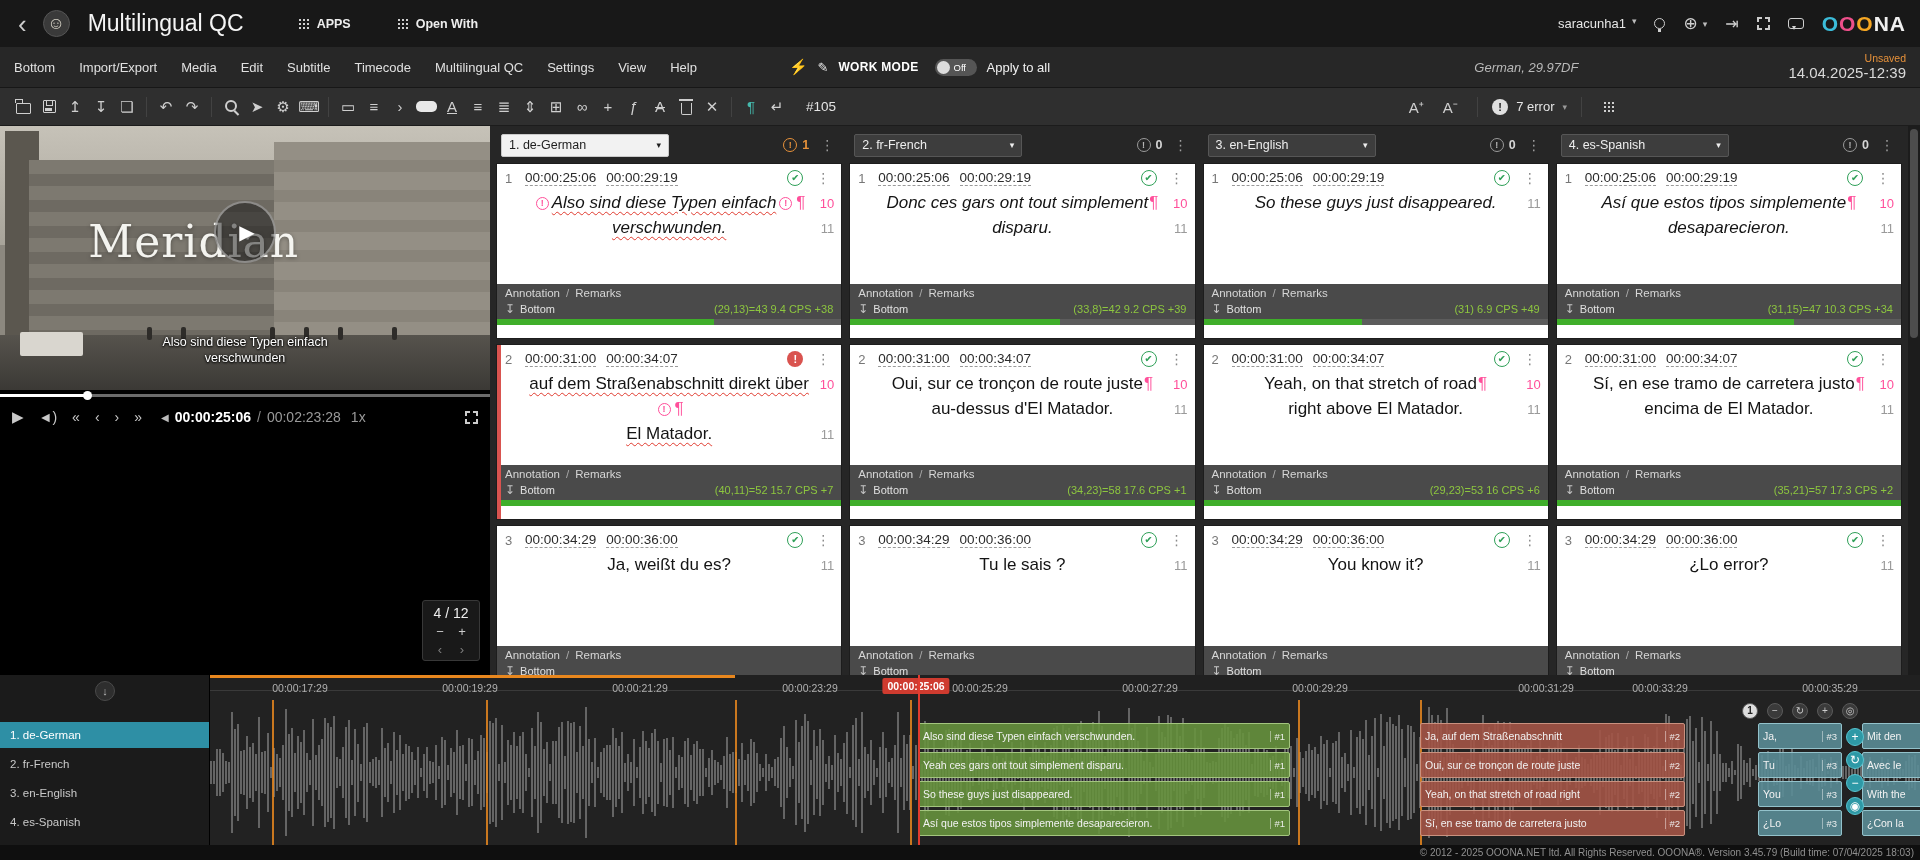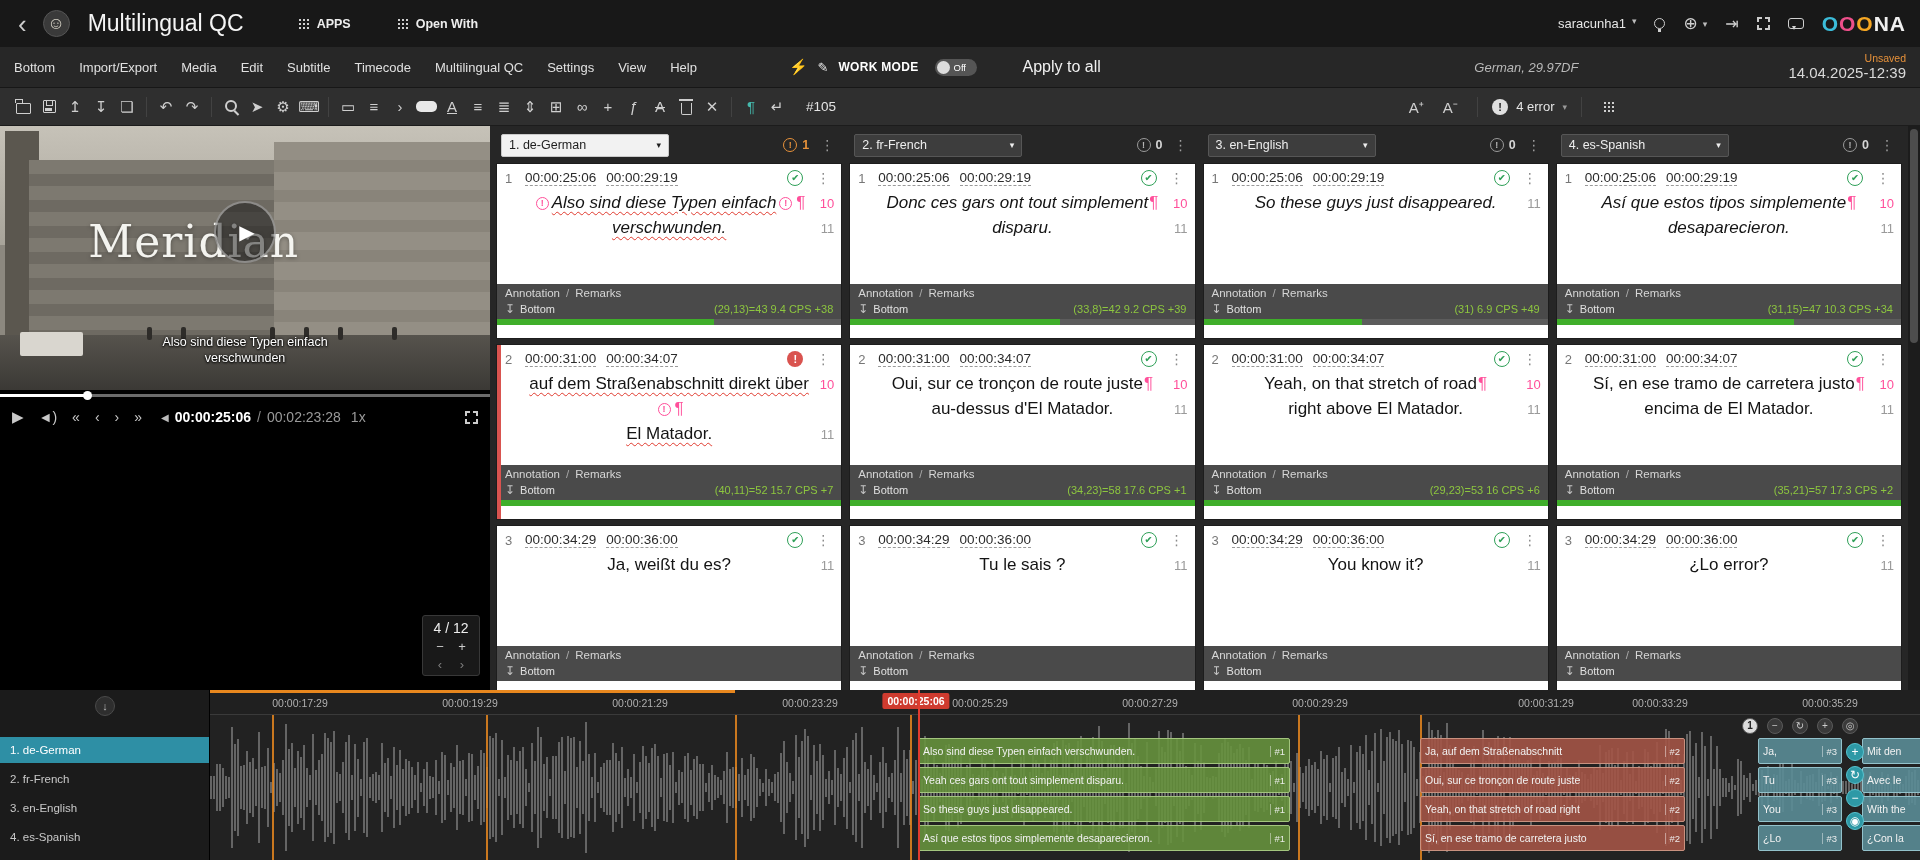--- a/index.html
+++ b/index.html
@@ -38,21 +38,21 @@
   .menubar{height:41px;background:#272727;display:flex;align-items:center;padding:0 14px;border-bottom:1px solid #171717;flex:none;}
   .menu-items{display:flex;gap:24px;}
   .menu-item{font-size:13px;color:#e0e0e0;cursor:pointer;white-space:nowrap;}
   .work-cluster{display:flex;align-items:center;gap:10px;margin-left:92px;}
   .plug{color:#39c1cf;font-size:15px;}
   .pencil{color:#e8e8e8;font-size:13px;}
   .wm{font-size:12px;font-weight:bold;color:#fff;letter-spacing:.3px;}
   .toggle{position:relative;display:inline-flex;align-items:center;width:42px;height:17px;border-radius:9px;background:#555;margin-left:6px;cursor:pointer;}
   .toggle .knob{position:absolute;left:2px;top:2px;width:13px;height:13px;border-radius:50%;background:#ddd;}
   .toggle .tlabel{margin-left:19px;font-size:9.5px;color:#fff;}
-  .apply{font-size:16px;color:#f0f0f0;margin-left:36px;}
+  .apply{font-size:13px;color:#f0f0f0;}
   .locale{margin-left:auto;font-size:13px;font-style:italic;color:#b9b9b9;}
   .mb-right{display:flex;flex-direction:column;align-items:flex-end;justify-content:center;margin-left:210px;line-height:1.15;}
   .unsaved{font-size:10.5px;color:#e8923a;}
   .datetime{font-size:15px;color:#d9d9d9;}
 
   
   .toolbar{height:38px;background:#2f2f2f;display:flex;align-items:center;padding:0 10px;border-bottom:1px solid #1c1c1c;flex:none;}
   .tb-icons{display:flex;align-items:center;}
   .tbtn{min-width:26px;height:26px;display:inline-flex;align-items:center;justify-content:center;
     color:#cfcfcf;font-size:15px;cursor:pointer;border-radius:2px;}
@@ -167,21 +167,21 @@
 
   
   .timeline{height:170px;display:flex;flex:none;background:#222;}
   .tl-left{width:210px;flex:none;background:#1b1b1b;position:relative;border-right:1px solid #000;}
   .tl-collapse{position:absolute;top:6px;left:95px;width:20px;height:20px;border-radius:50%;background:#2e2e2e;
     border:1px solid #4a4a4a;color:#bbb;text-align:center;line-height:18px;font-size:11px;cursor:pointer;}
   .trlab{position:absolute;left:0;right:0;height:26px;display:flex;align-items:center;padding-left:10px;
     font-size:11.5px;color:#c9c9c9;cursor:pointer;}
   .trlab.active{background:var(--accent-teal,#2e8fa5);color:#fff;}
   .tl-body{flex:1;position:relative;overflow:hidden;}
-  .tl-ruler{position:relative;height:25px;background:#202020;border-bottom:1px solid #3a3a3a;cursor:pointer;text-decoration:underline;}
+  .tl-ruler{position:relative;height:16px;background:#202020;border-bottom:1px solid #3a3a3a;cursor:pointer;text-decoration:underline;}
   .orange-span{position:absolute;left:0;top:0;height:3px;background:#e8871e;}
   .rl{position:absolute;top:7px;transform:translateX(-50%);font-size:10.5px;color:#b0b0b0;white-space:nowrap;z-index:2;}
   .rl.cur{background:var(--current-red,#cf3b2f);color:#fff;padding:2px 5px;border-radius:2px;top:3px;font-weight:bold;z-index:3;}
   .tl-tracks{position:absolute;top:25px;left:0;right:0;bottom:0;overflow:hidden;}
   .wave{position:absolute;top:0;left:0;right:0;bottom:0;display:flex;align-items:center;}
   .wave i{flex:none;width:2px;margin-right:1px;background:#a8a8a8;opacity:.5;}
   .shot{position:absolute;top:0;bottom:0;width:2px;background:#e8871e;opacity:.85;z-index:1;}
   .playhead{position:absolute;top:0;bottom:0;width:2px;background:#e23b2f;z-index:5;cursor:col-resize;}
   .blk{position:absolute;height:26px;z-index:2;display:flex;align-items:center;border-radius:2px;padding:0 4px;
     font-size:10.5px;color:#f2f2f2;overflow:hidden;cursor:pointer;}
@@ -316,21 +316,21 @@
         <i class="tsep"></i>
         <span class="tbtn teal">¶</span>
         <span class="tbtn">↵</span>
       </div>
     <span class="subref">#105</span>
     <div class="tb-right2">
         <span class="tbtn">A⁺</span>
         <span class="tbtn">A⁻</span>
         <i class="tsep"></i>
         <span class="tbtn errdot">!</span>
-        <span class="errlabel">4 error</span>
+        <span class="errlabel">7 error</span>
         <span class="caret dim">▾</span>
         <i class="tsep"></i>
         <span class="tbtn">
           <i class="icf-grid9"></i>
         </span>
       </div>
   </div>
 
   <div class="main">
 
@@ -1444,13 +1444,16 @@
             <span class="stool">+</span>
             <span class="stool">↻</span>
             <span class="stool">−</span>
             <span class="stool">◉</span>
           </div>
         </div>
       <div class="playhead" style="left: 708px;"></div>
     </div>
   </section>
 
+  <footer class="footer">
+    <span>© 2012 - 2025  OOONA.NET ltd. All Rights Reserved. OOONA®. Version 3.45.79 (Build time: 07/04/2025 18:03)</span>
+  </footer>
 </div>
 
 </body></html>

